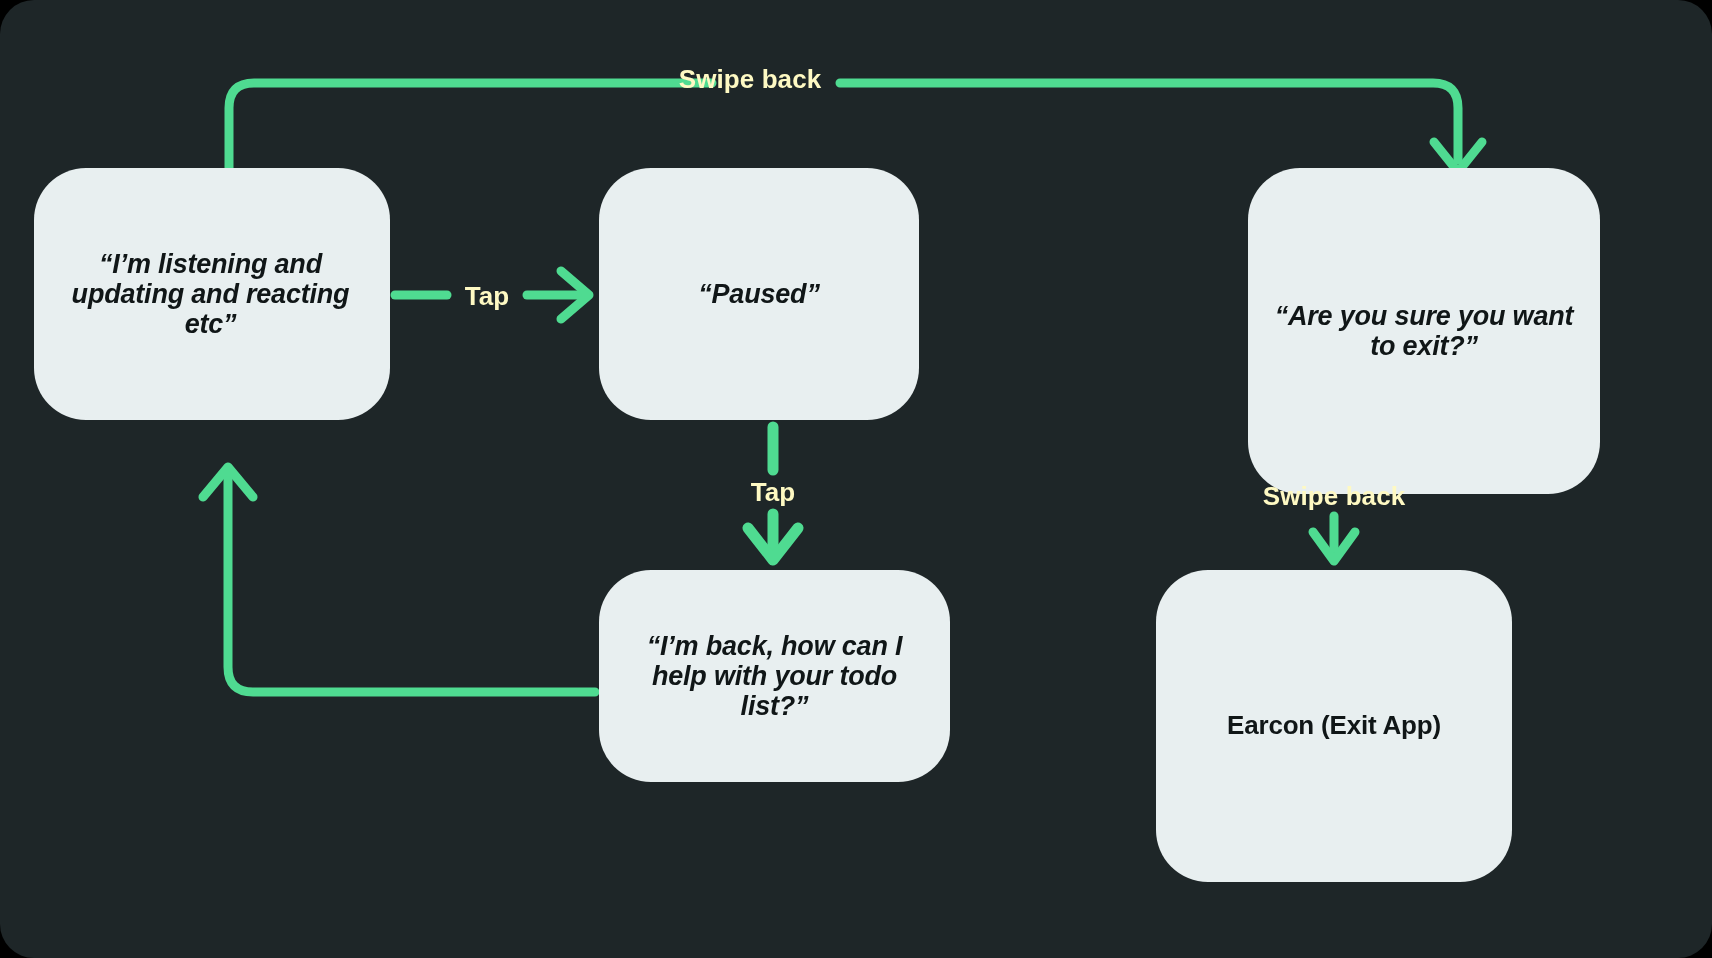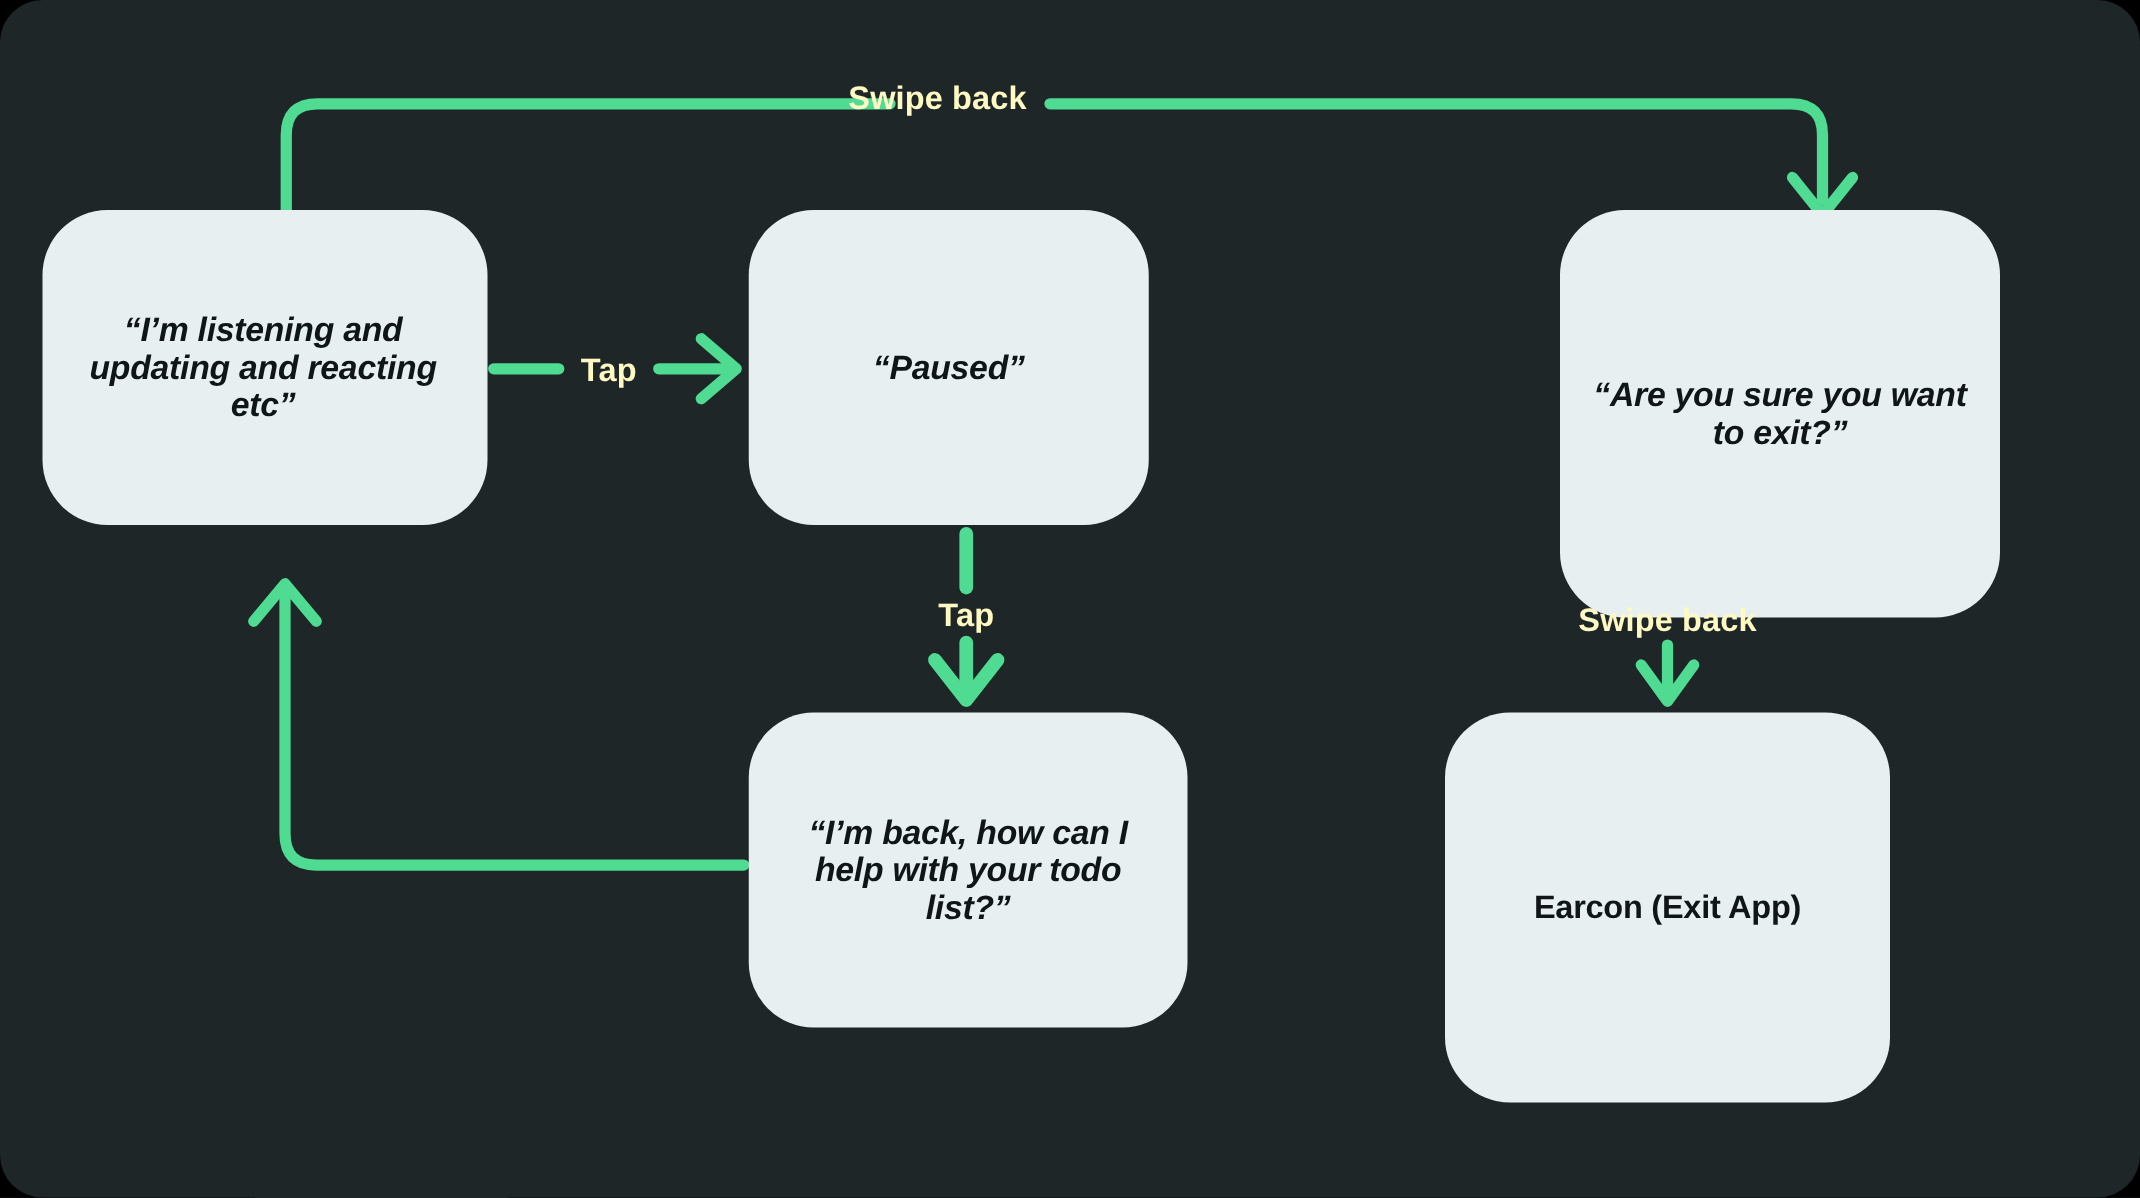--- a/index.html
+++ b/index.html
@@ -61,21 +61,21 @@
     letter-spacing: 0.1px;
     white-space: nowrap;
     transform: translate(-50%, -50%);
     text-align: center;
   }
 
   
   #node-listening { left: 34px;   top: 168px; width: 356px; height: 252px; padding-left: 23px; }
   #node-paused    { left: 599px;  top: 168px; width: 320px; height: 252px; }
   #node-confirm   { left: 1200px; top: 168px; width: 352px; height: 326px; margin-left: 48px; }
-  #node-back      { left: 599px;  top: 570px; width: 351px; height: 252px; }
+  #node-back      { left: 599px;  top: 570px; width: 351px; height: 212px; }
   #node-earcon    { left: 1156px; top: 570px; width: 356px; height: 312px; }
 
   #label-swipe-back-top { left: 750px;  top: 79px;  }
   #label-tap-right      { left: 487px;  top: 296px; }
   #label-tap-down       { left: 773px;  top: 492px; }
   #label-swipe-back-right { left: 1334px; top: 496px; }
 </style>
 </head>
 <body>
 

